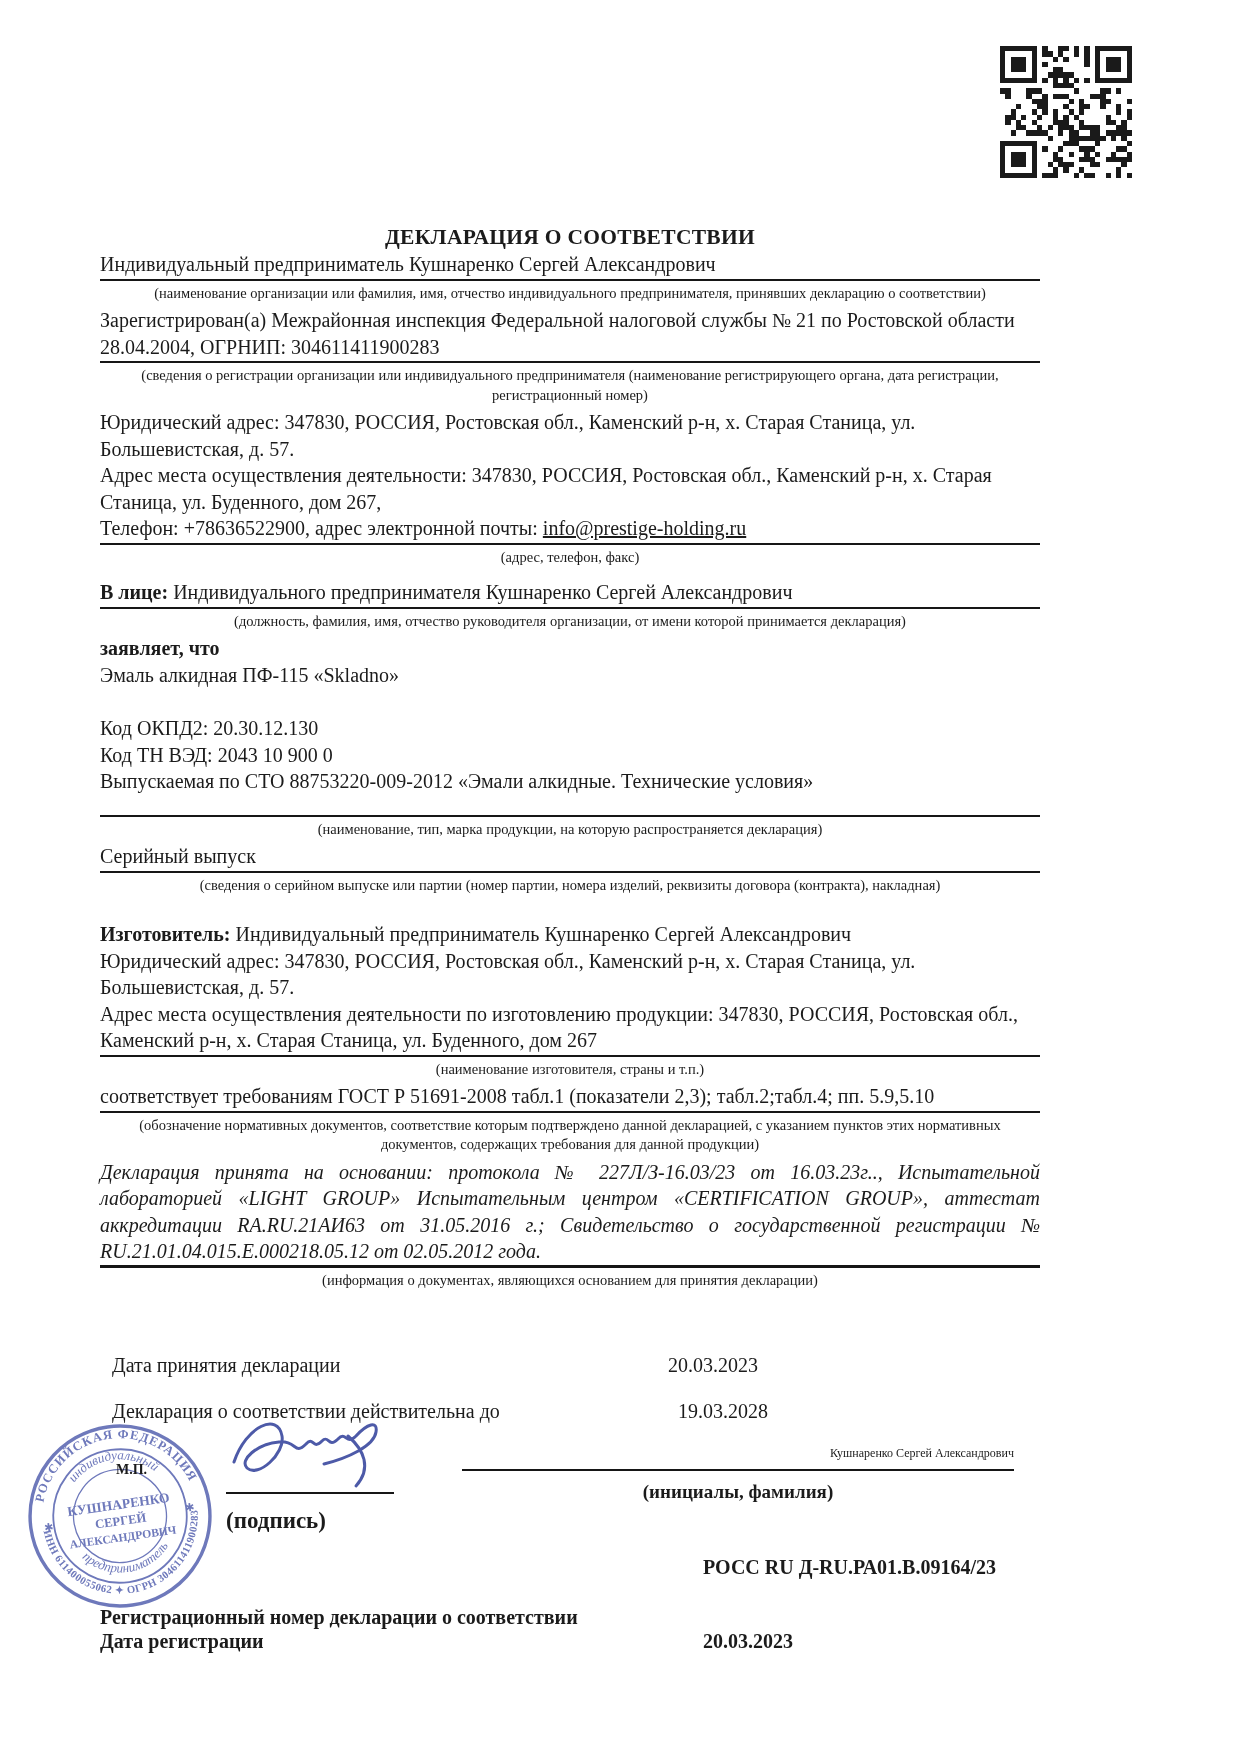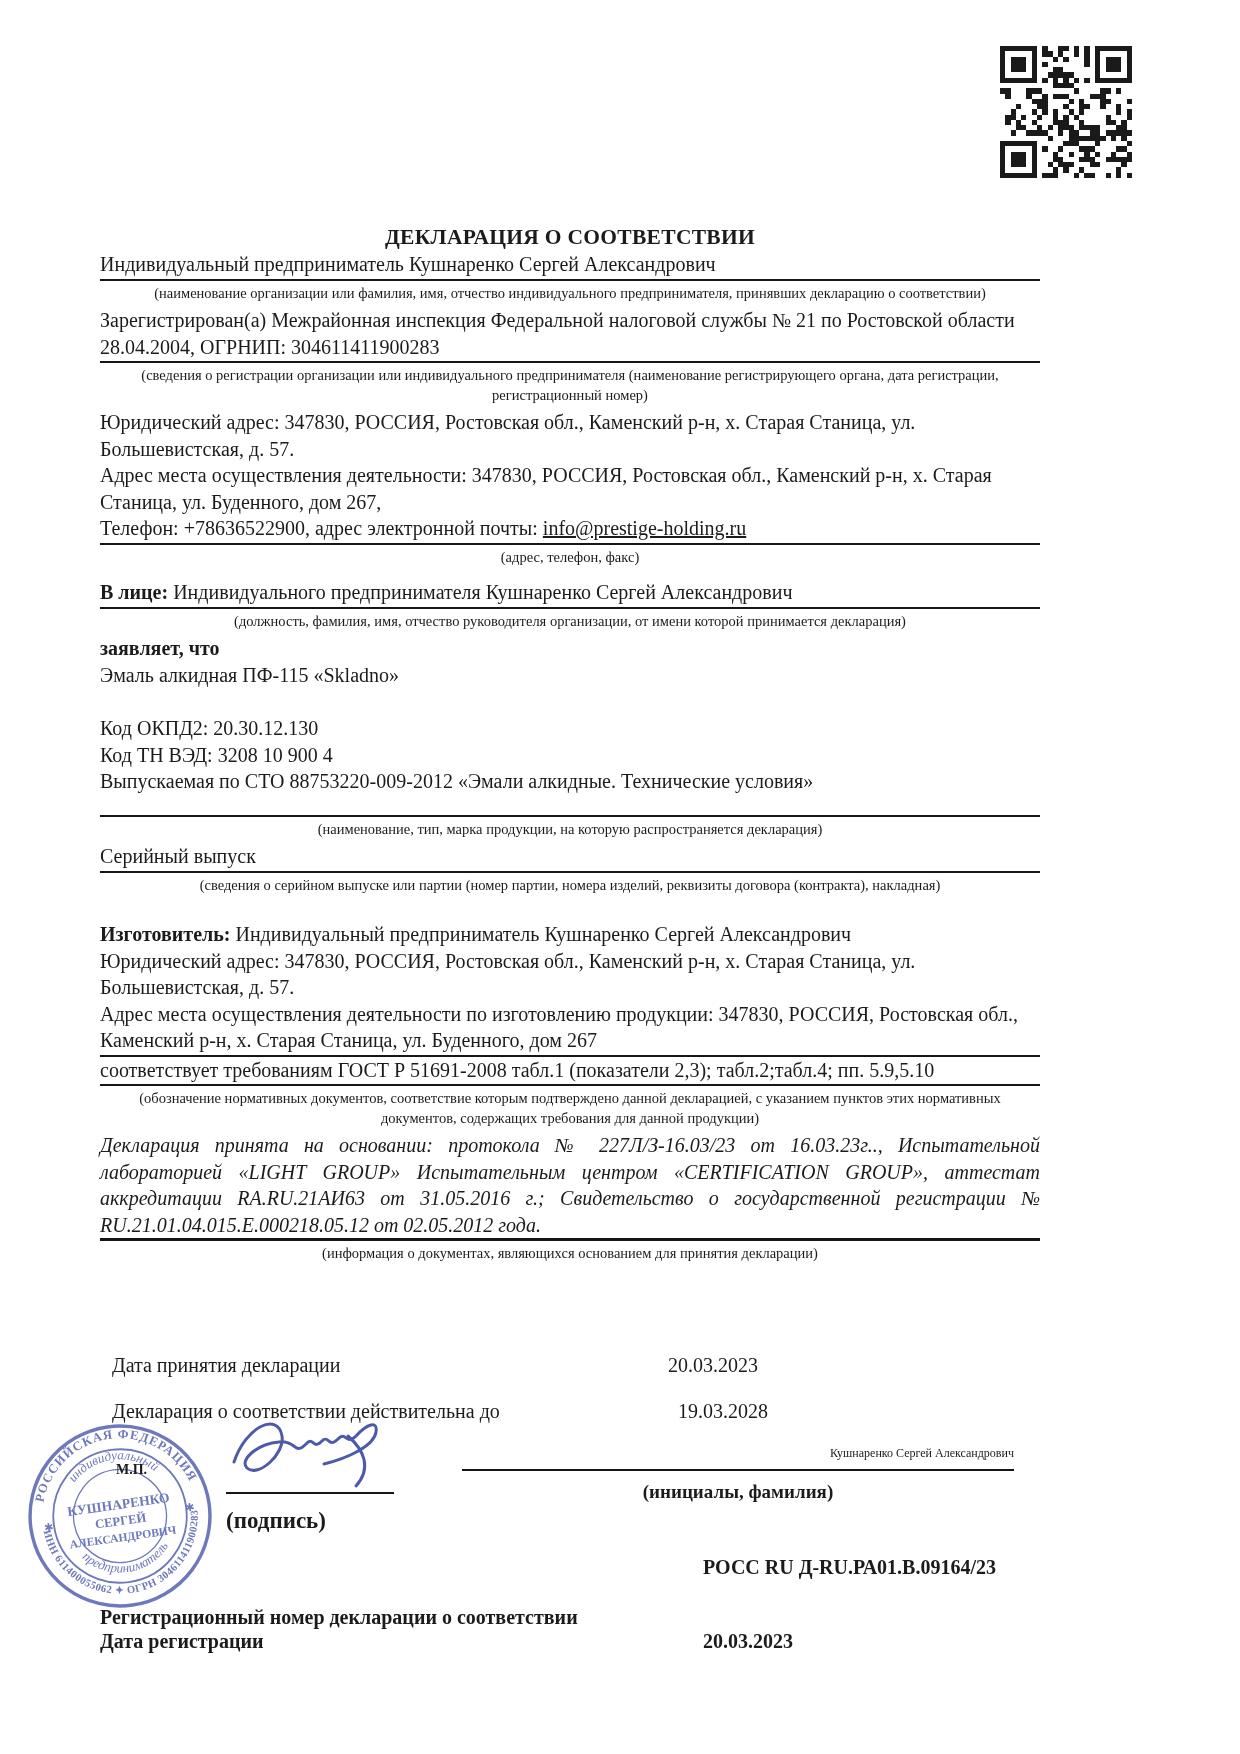--- a/index.html
+++ b/index.html
@@ -251,30 +251,31 @@
     <div class="line">Юридический адрес: 347830, РОССИЯ, Ростовская обл., Каменский р-н, х. Старая Станица, ул. Большевистская, д. 57.</div>
     <div class="line">Адрес места осуществления деятельности: 347830, РОССИЯ, Ростовская обл., Каменский р-н, х. Старая Станица, ул. Буденного, дом 267,</div>
     <div class="line rule"><span>Телефон: +78636522900, адрес электронной почты: </span><span class="u">info@prestige-holding.ru</span></div>
     <div class="caption">(адрес, телефон, факс)</div>
     <div class="line rule mt8"><span class="b">В лице:</span> <span>Индивидуального предпринимателя Кушнаренко Сергей Александрович</span></div>
     <div class="caption">(должность, фамилия, имя, отчество руководителя организации, от имени которой принимается декларация)</div>
     <div class="line b">заявляет, что</div>
     <div class="line">Эмаль алкидная ПФ-115 «Skladno»</div>
     <div class="spacer27"></div>
     <div class="line">Код ОКПД2: 20.30.12.130</div>
-    <div class="line">Код ТН ВЭД: 3208 10 900 4</div>
+    <div class="line">Код ТН ВЭД: 2043 10 900 0</div>
     <div class="line">Выпускаемая по СТО 88753220-009-2012 «Эмали алкидные. Технические условия»</div>
     <div class="spacer20r"></div>
     <div class="caption">(наименование, тип, марка продукции, на которую распространяется декларация)</div>
     <div class="line rule">Серийный выпуск</div>
     <div class="caption">(сведения о серийном выпуске или партии (номер партии, номера изделий, реквизиты договора (контракта), накладная)</div>
     <div class="spacer22"></div>
     <div class="line"><span class="b">Изготовитель:</span> <span>Индивидуальный предприниматель Кушнаренко Сергей Александрович</span></div>
     <div class="line">Юридический адрес: 347830, РОССИЯ, Ростовская обл., Каменский р-н, х. Старая Станица, ул. Большевистская, д. 57.</div>
     <div class="line rule">Адрес места осуществления деятельности по изготовлению продукции: 347830, РОССИЯ, Ростовская обл., Каменский р-н, х. Старая Станица, ул. Буденного, дом 267</div>
+    <div class="caption">(наименование изготовителя, страны и т.п.)</div>
     <div class="line rule">соответствует требованиям ГОСТ Р 51691-2008 табл.1 (показатели 2,3); табл.2;табл.4; пп. 5.9,5.10</div>
     <div class="caption w930">(обозначение нормативных документов, соответствие которым подтверждено данной декларацией, с указанием пунктов этих нормативных документов, содержащих требования для данной продукции)</div>
     <div class="line just rule3">Декларация принята на основании: протокола № 227Л/З-16.03/23 от 16.03.23г.., Испытательной лабораторией «LIGHT GROUP»  Испытательным центром «CERTIFICATION GROUP», аттестат аккредитации RA.RU.21АИ63 от 31.05.2016 г.; Свидетельство о государственной регистрации № RU.21.01.04.015.Е.000218.05.12 от 02.05.2012 года.</div>
     <div class="caption">(информация о документах, являющихся основанием для принятия декларации)</div>
   </div>
 
   <div class="daterow-label" style="top:1354px;">Дата принятия декларации</div>
   <div class="daterow-value" style="left:668px;top:1354px;">20.03.2023</div>
   <div class="daterow-label" style="top:1400px;">Декларация о соответствии действительна до</div>
   <div class="daterow-value" style="left:678px;top:1400px;">19.03.2028</div>

